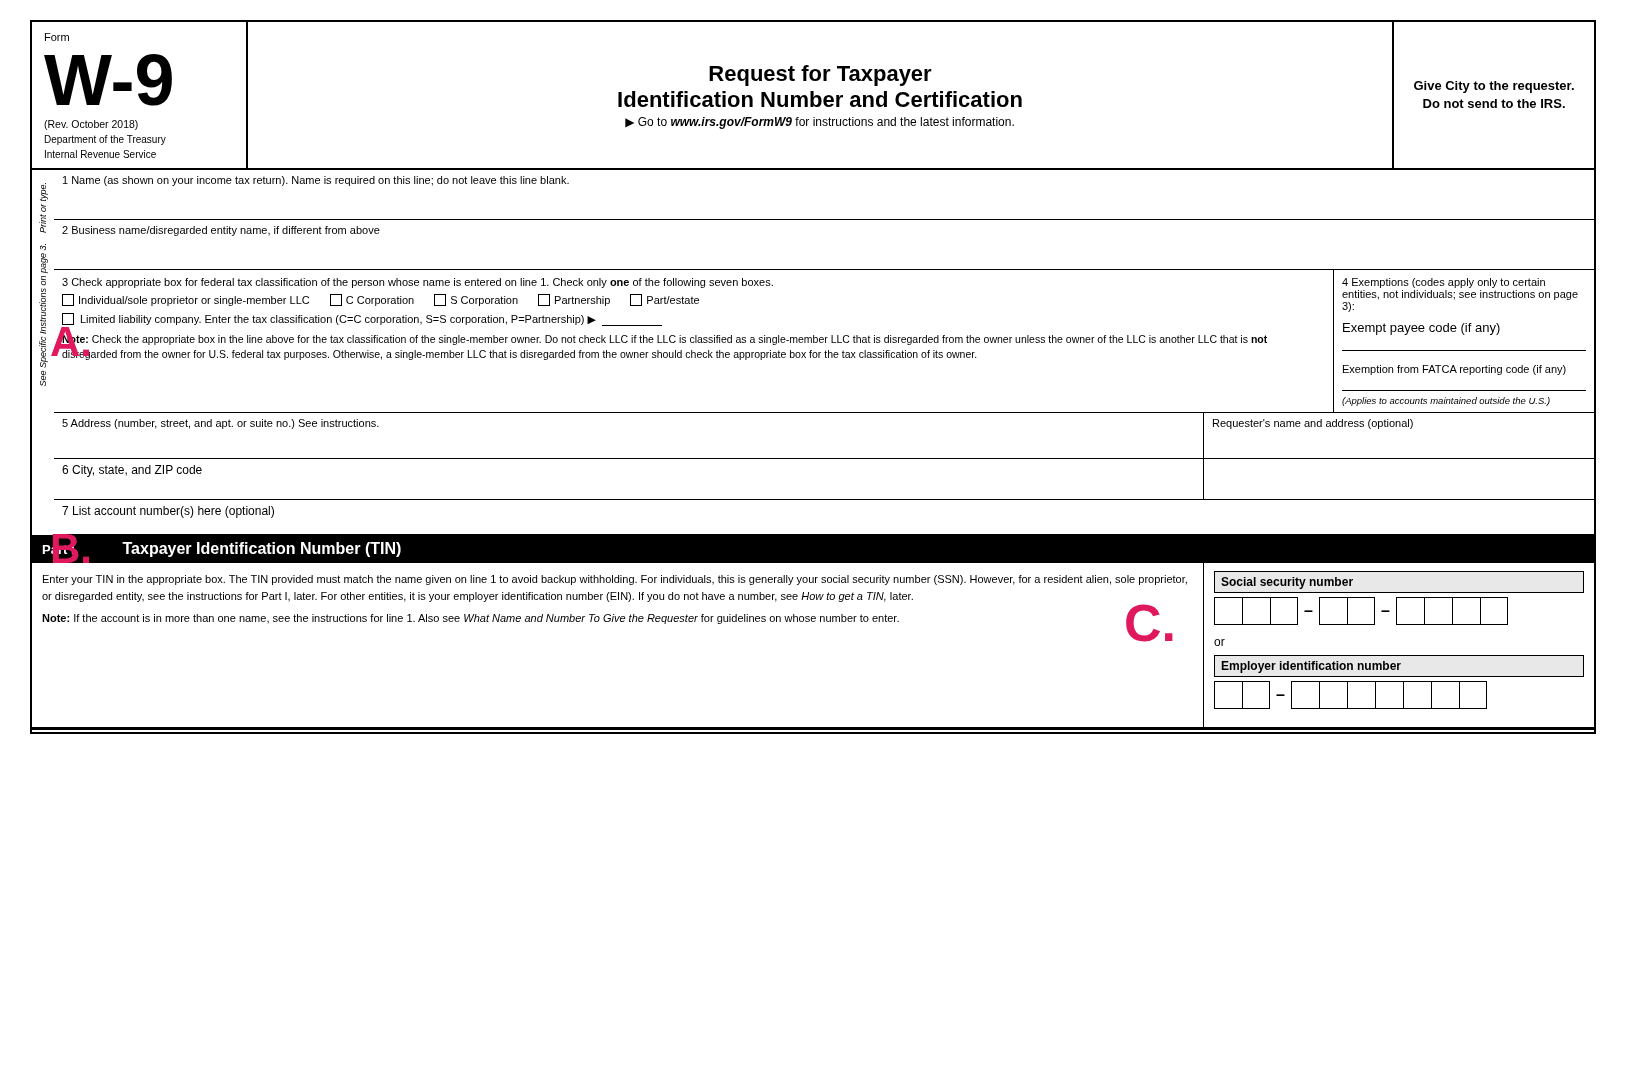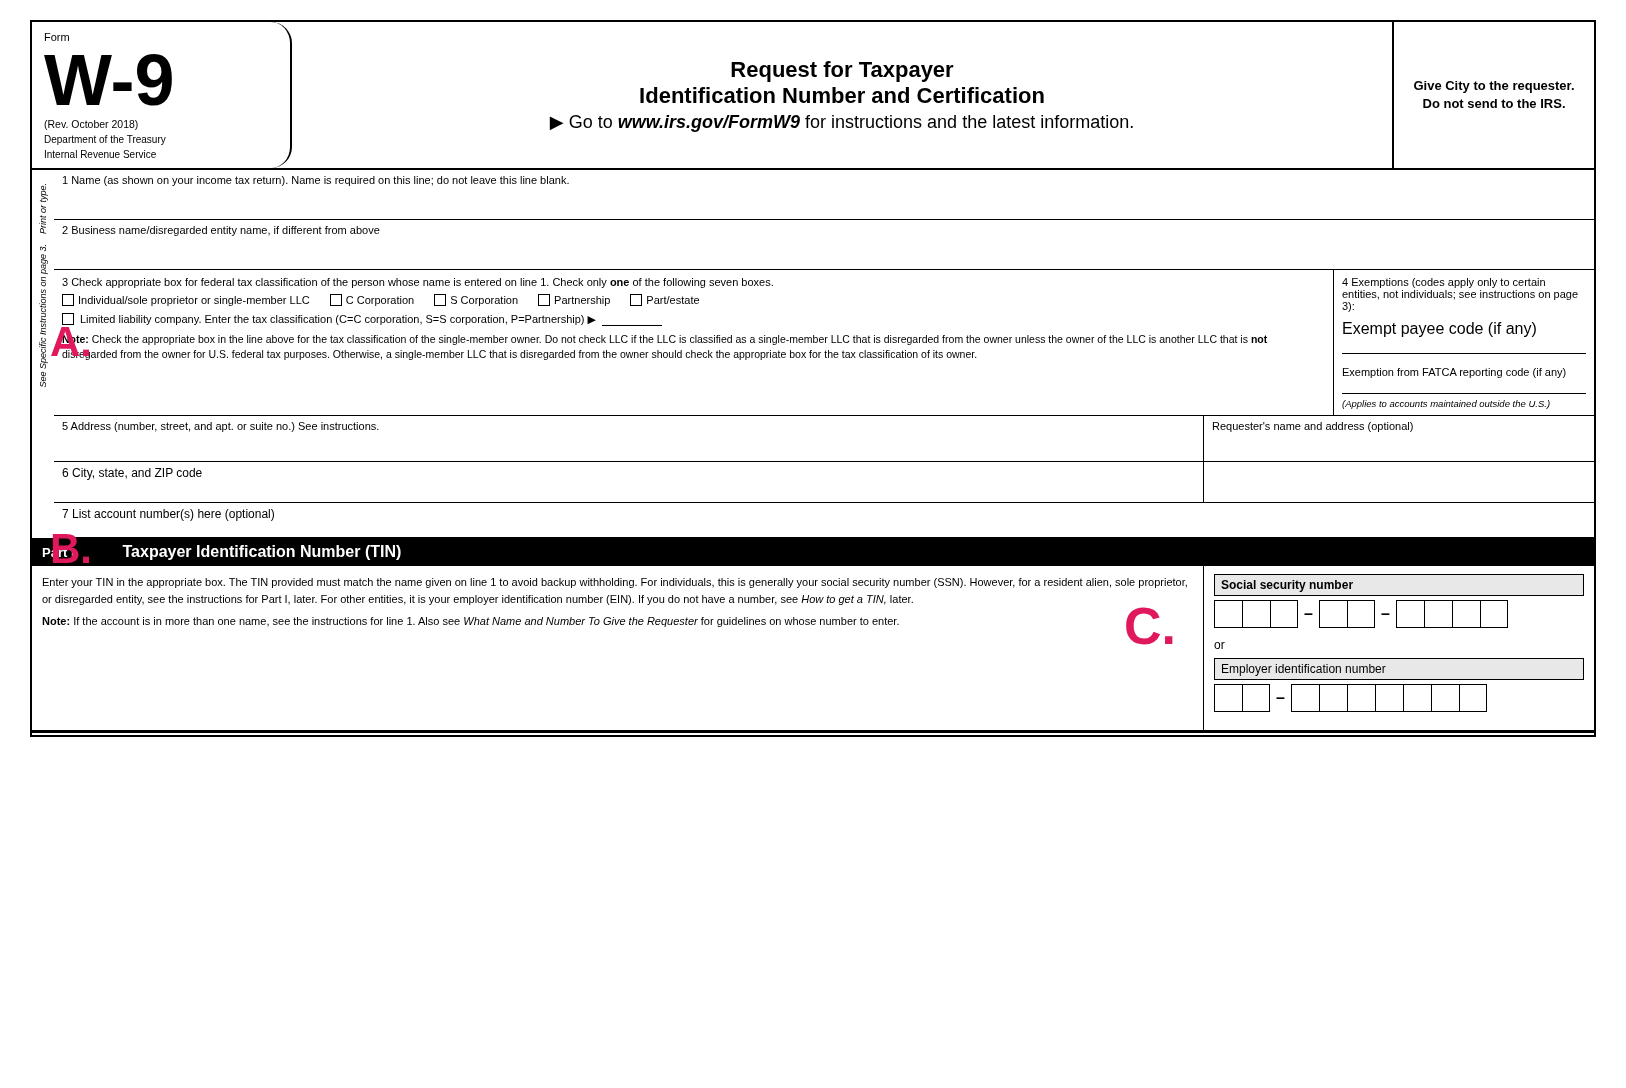--- a/index.html
+++ b/index.html
@@ -22,25 +22,24 @@
 
     
     .header {
       display: flex;
       align-items: stretch;
       border: 2px solid #000;
       margin-bottom: 0;
     }
 
     .header-left {
-      width: 260px;
+      width: 216px;
       padding: 8px 12px;
       border-right: 2px solid #000;
       flex-shrink: 0;
-      border-radius: 21px;
     }
 
     .form-label {
       font-size: 11px;
       font-weight: normal;
     }
 
     .form-w9 {
       font-size: 72px;
       font-weight: bold;
@@ -66,21 +65,21 @@
       flex-direction: column;
       justify-content: center;
     }
 
     .header-center h1 {
       font-size: 22px;
       font-weight: bold;
     }
 
     .header-center .subtitle {
-      font-size: 18px;
+      font-size: 12px;
       margin-top: 2px;
     }
 
     .header-right {
       width: 200px;
       padding: 8px 12px;
       flex-shrink: 0;
       display: flex;
       align-items: center;
       justify-content: center;
@@ -175,21 +174,21 @@
       font-size: 11px;
     }
 
     
     .exemptions-title {
       font-size: 11px;
       margin-bottom: 4px;
     }
 
     .exempt-label {
-      font-size: 16px;
+      font-size: 13px;
       margin-top: 8px;
     }
 
     .exempt-line {
       border-bottom: 1px solid #000;
       min-height: 14px;
       margin-top: 2px;
       width: 100%;
     }
 
@@ -333,21 +332,21 @@
       font-weight: bold;
     }
 
     .or-text {
       font-size: 12px;
       margin: 6px 0;
     }
 
     .ein-label {
       font-size: 12px;
-      font-weight: normal;
+      font-weight: bold;
       border: 1px solid #000;
       padding: 3px 6px;
       background: #e8e8e8;
       margin-bottom: 4px;
     }
 
     .ein-boxes {
       display: flex;
       align-items: center;
       gap: 6px;

